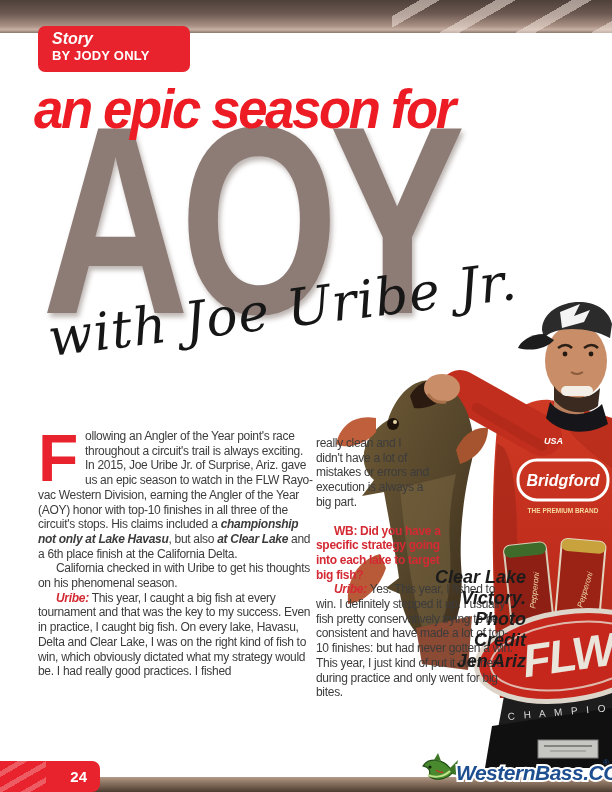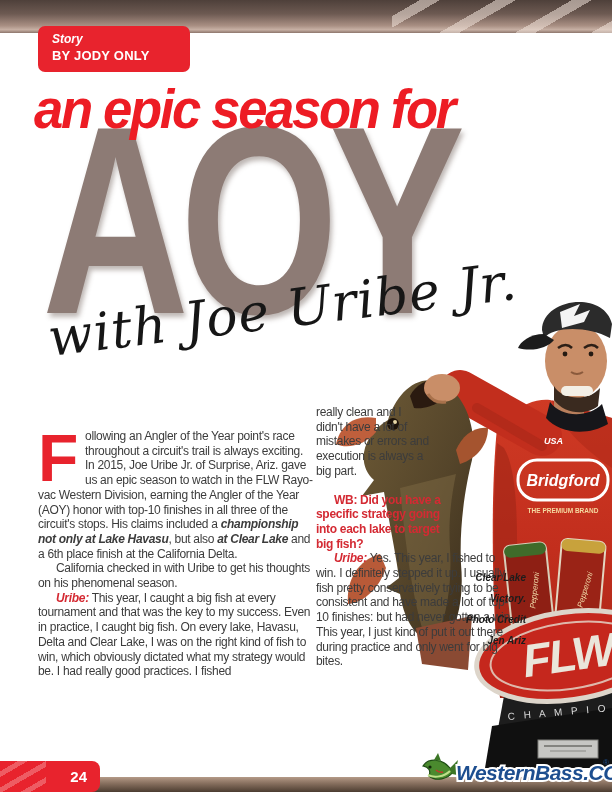--- a/index.html
+++ b/index.html
@@ -8,50 +8,50 @@
 
   
   .topbar{position:absolute;left:0;top:0;width:612px;height:33px;
     background:linear-gradient(180deg,#4e403a 0%,#6d5a52 42%,#a98f83 78%,#c7b0a4 90%,#8d766c 100%);}
   .topbar-stripes{position:absolute;right:0;top:0;width:220px;height:33px;
     background:repeating-linear-gradient(150deg,transparent 0 14px,rgba(241,227,218,0.55) 14px 24px,transparent 24px 38px);}
 
   
   .story-badge{position:absolute;left:38px;top:26px;width:152px;height:46px;background:#e8232d;
     border-radius:7px;color:#fff;padding:7px 0 0 14px;box-sizing:border-box;z-index:6;}
-  .story-label{font-style:italic;font-weight:bold;font-size:12px;line-height:12px;}
+  .story-label{font-style:italic;font-weight:bold;font-size:16px;line-height:12px;}
   .story-byline{font-weight:bold;font-size:13px;line-height:21px;letter-spacing:0.2px;}
 
   
   .headline-lead{position:absolute;left:34px;top:76px;font-size:56px;font-weight:bold;font-style:italic;
     color:#ed1c24;letter-spacing:-2.5px;white-space:nowrap;transform:scaleX(0.94);transform-origin:left top;z-index:3;}
   .headline-big{position:absolute;left:42px;top:86px;font-size:268px;line-height:1;font-weight:bold;
     color:#8d7b75;letter-spacing:-12px;white-space:nowrap;transform:scaleX(0.76);transform-origin:left top;
     text-shadow:3px 4px 6px rgba(82,62,54,0.38);z-index:2;}
   .headline-script{position:absolute;left:52px;top:308px;font-family:"DejaVu Serif", serif;font-style:italic;
     font-size:52px;color:#161616;white-space:nowrap;letter-spacing:1px;
     transform:rotate(-7deg);transform-origin:left bottom;z-index:4;}
 
   
   .copy{position:absolute;font-size:12px;line-height:14.7px;color:#3c3c3c;letter-spacing:-0.3px;z-index:5;}
   .copy p{margin:0;}
   .left-col{left:38px;top:429px;width:276px;}
-  .mid-col{left:316px;top:405px;width:200px;}
+  .mid-col{left:316px;top:436px;width:200px;}
   .dropcap{float:left;font-size:66px;line-height:52px;font-weight:bold;color:#e8232d;margin:3px 7px 0 0;}
   .em{font-style:italic;font-weight:bold;}
   .indent{text-indent:18px;}
   .question{color:#d42a33;font-weight:bold;text-indent:18px;margin-top:14px !important;}
   .speaker{color:#d42a33;font-weight:bold;font-style:italic;}
   .wrap-narrow{width:114px;}
   .q2{width:140px;}
   .a2{width:198px;}
 
   
   .photo-caption{position:absolute;left:426px;top:567px;width:100px;text-align:right;font-weight:bold;
-    font-style:italic;font-size:10px;line-height:21px;color:#1c1c1c;z-index:6;}
+    font-style:italic;font-size:18px;line-height:21px;color:#1c1c1c;z-index:6;}
 
   
   .photo-svg{position:absolute;left:292px;top:268px;width:320px;height:500px;z-index:1;}
 
   
   .bottombar{position:absolute;left:0;top:777px;width:612px;height:15px;z-index:6;
     background:linear-gradient(180deg,#b49a87 0%,#8a7261 40%,#5f4d3f 82%,#4a3b30 100%);}
   .page-badge{position:absolute;left:0;top:761px;width:100px;height:31px;background:#e8232d;
     border-radius:0 8px 8px 0;z-index:7;}
   .page-badge::before{content:"";position:absolute;left:0;top:0;width:46px;height:31px;

